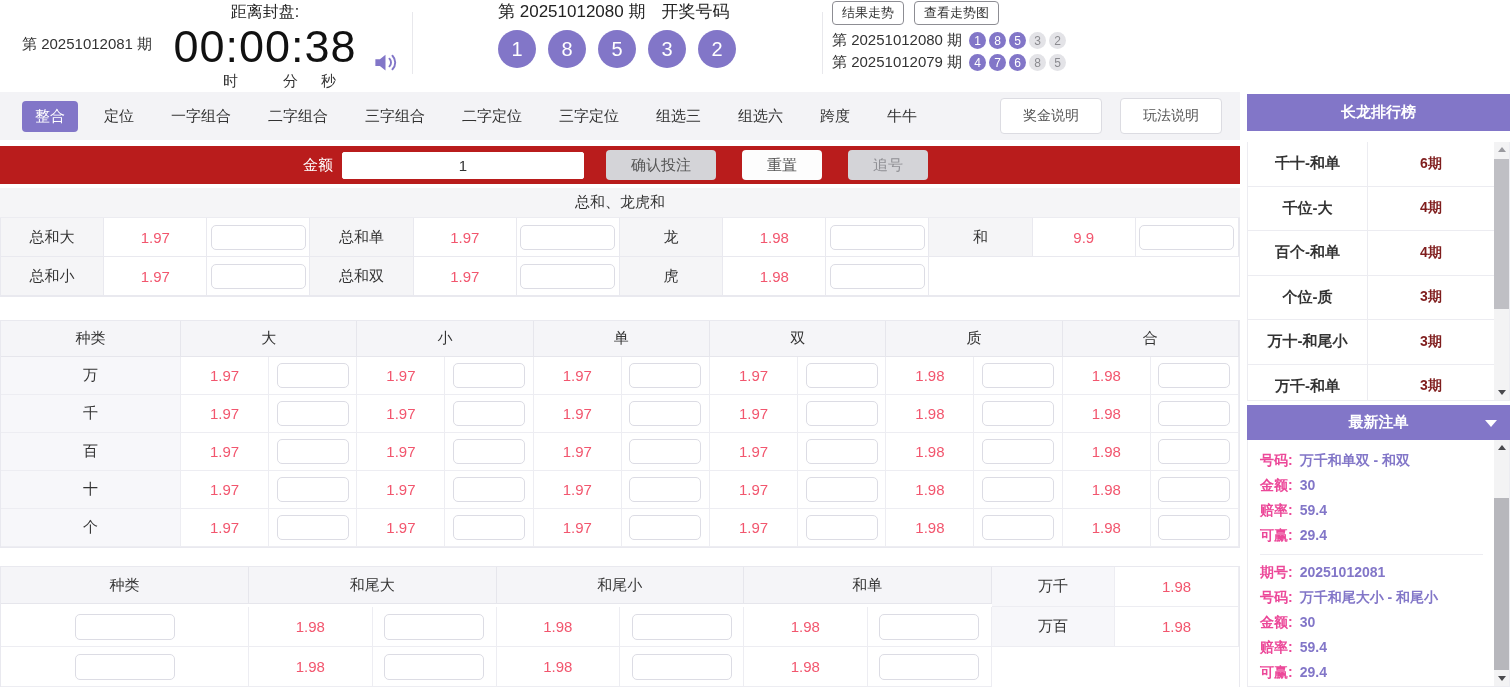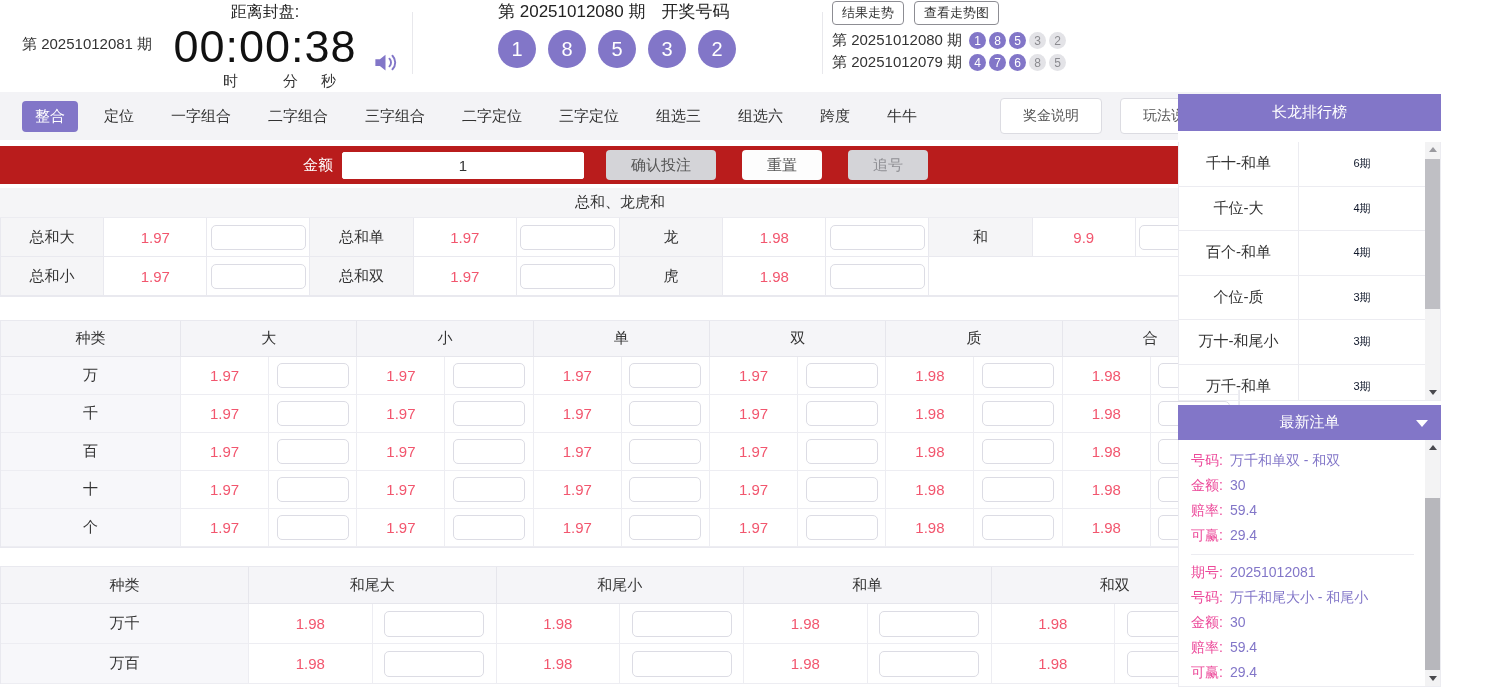--- a/index.html
+++ b/index.html
@@ -81,29 +81,29 @@
                 border-bottom: none; margin-top: 18px; }
   .tail-h { height: 37px; background: #f5f5f8; font-size: 15px; color: #333; display: flex; align-items: center;
             justify-content: center; border-right: 1px solid #e6e6ec; border-bottom: 1px solid #e6e6ec; }
   .tail-h.group { grid-column: span 2; }
   .tail-cell { height: 40px; display: flex; align-items: center; justify-content: center; font-size: 15px;
                border-right: 1px solid #ededf2; border-bottom: 1px solid #ededf2; background: #fff; }
   .tail-cell.lbl { background: #f7f7fa; }
   .tail-input { width: 100px; height: 26px; }
 
   
-  .panel { position: absolute; left: 1178px; width: 263px; background: #fff; }
+  .panel { position: absolute; left: 1247px; width: 263px; background: #fff; font-weight: bold; }
   .panel-header { height: 37px; background: #8276c8; color: #fff; font-size: 15px; display: flex;
                   align-items: center; justify-content: center; position: relative; }
   .panel1 { top: 94px; height: 296px; }
   .panel1-body { position: relative; height: 259px; overflow: hidden; border: 1px solid #ececf1; border-top: none; margin-top: 11px; }
   .rank-row { display: flex; height: 44.5px; border-bottom: 1px solid #ececf1; margin-right: 15px; }
   .rank-label { width: 120px; display: flex; align-items: center; justify-content: center; font-size: 15px;
                 color: #333; border-right: 1px solid #ececf1; }
-  .rank-value { flex: 1; display: flex; align-items: center; justify-content: center; font-size: 11px; color: #0f172a; }
+  .rank-value { flex: 1; display: flex; align-items: center; justify-content: center; font-size: 14px; color: #7f1d1d; }
 
   .panel2 { top: 405px; height: 282px; }
   .panel2 .panel-header { height: 35px; }
   .caret-down { position: absolute; right: 13px; top: 15px; width: 0; height: 0;
                 border-left: 6px solid transparent; border-right: 6px solid transparent; border-top: 7px solid #fff; cursor: pointer; }
   .panel2-body { position: relative; height: 247px; overflow: hidden; border: 1px solid #ececf1; border-top: none;
                  padding: 8px 26px 0 12px; font-size: 14px; }
   .order-line { display: flex; gap: 7px; line-height: 25px; white-space: nowrap; }
   .order-label { color: #ec4899; text-align: center; }
   .order-value { color: #8276c8; }
@@ -393,21 +393,20 @@
       <div class="pos-cell">
           <input class="bet-input pos-input" style="">
         </div>
     </div>
 
     <div class="tail-table">
       <div class="tail-h">种类</div>
       <div class="tail-h group">和尾大</div>
       <div class="tail-h group">和尾小</div>
       <div class="tail-h group">和单</div>
-      <div class="tail-h group">和双</div>
 
       <div class="tail-cell lbl">万千</div>
       <div class="tail-cell odds-text">1.98</div>
       <div class="tail-cell">
           <input class="bet-input tail-input" style="">
         </div>
       <div class="tail-cell odds-text">1.98</div>
       <div class="tail-cell">
           <input class="bet-input tail-input" style="">
         </div>

